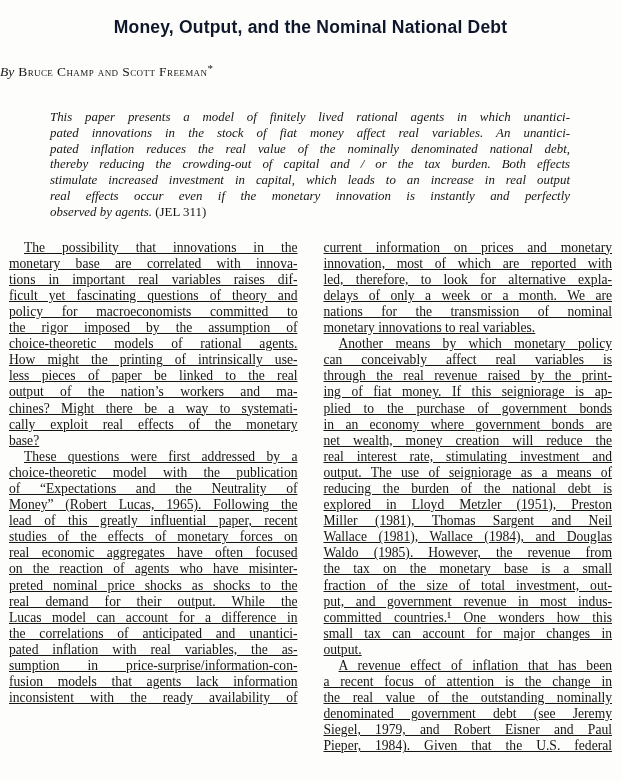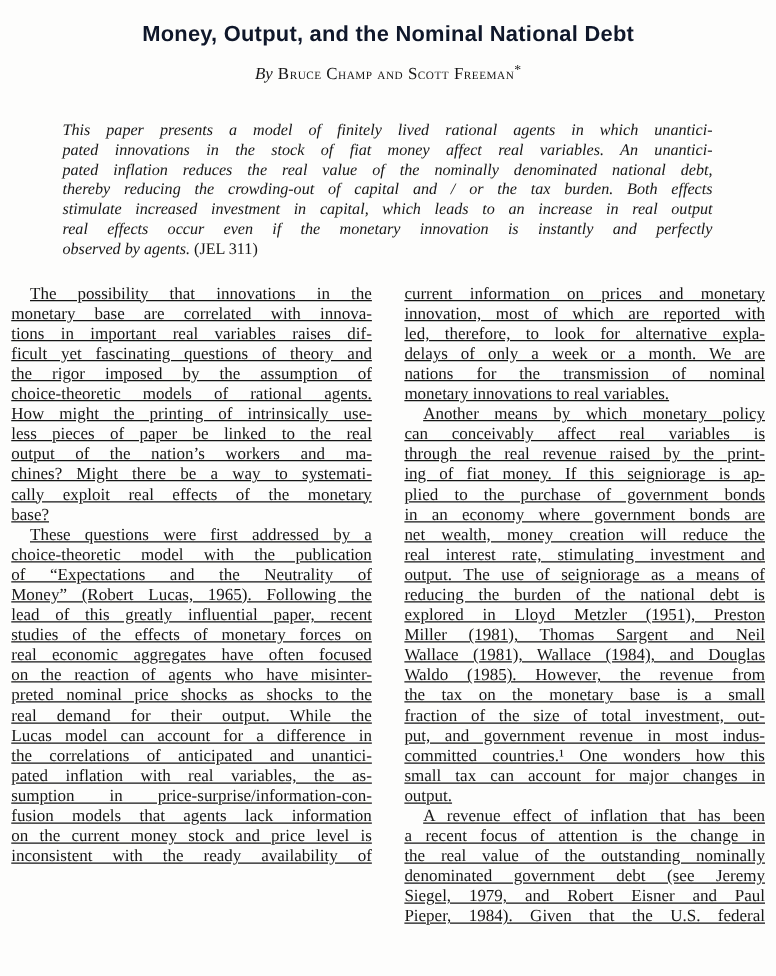--- a/index.html
+++ b/index.html
@@ -15,22 +15,21 @@
   .title {
     font-family: "Liberation Sans", sans-serif;
     font-weight: bold;
     font-size: 17.5px;
     text-align: center;
     letter-spacing: 0.2px;
     color: #0f172a;
   }
 
   .byline {
-    text-align: center;
-    margin-top: 12px;
+    margin-top: 24px;
     font-size: 13.5px;
   }
   .byline .by { font-style: italic; margin-right: 4px; }
   .byline .authors { font-variant: small-caps; letter-spacing: 0.4px; }
   .byline .star { font-size: 11px; vertical-align: 4px; }
 
   .abstract {
     margin: 30px 51px 0 50px;
     font-size: 12.9px;
     line-height: 15.8px;
@@ -83,20 +82,21 @@
       </div>
     </div>
 
   <div class="columns">
     <div class="col">
         <div class="para">
           <div class="line indent">The possibility that innovations in the</div>
           <div class="line">monetary base are correlated with innova-</div>
           <div class="line">tions in important real variables raises dif-</div>
           <div class="line">ficult yet fascinating questions of theory and</div>
+          <div class="line">policy for macroeconomists committed to</div>
           <div class="line">the rigor imposed by the assumption of</div>
           <div class="line">choice-theoretic models of rational agents.</div>
           <div class="line">How might the printing of intrinsically use-</div>
           <div class="line">less pieces of paper be linked to the real</div>
           <div class="line">output of the nation’s workers and ma-</div>
           <div class="line">chines? Might there be a way to systemati-</div>
           <div class="line">cally exploit real effects of the monetary</div>
           <div class="line end">base?</div>
         </div>
         <div class="para">
@@ -108,21 +108,20 @@
           <div class="line">studies of the effects of monetary forces on</div>
           <div class="line">real economic aggregates have often focused</div>
           <div class="line">on the reaction of agents who have misinter-</div>
           <div class="line">preted nominal price shocks as shocks to the</div>
           <div class="line">real demand for their output. While the</div>
           <div class="line">Lucas model can account for a difference in</div>
           <div class="line">the correlations of anticipated and unantici-</div>
           <div class="line">pated inflation with real variables, the as-</div>
           <div class="line">sumption in price-surprise/information-con-</div>
           <div class="line">fusion models that agents lack information</div>
-          <div class="line">on the current money stock and price level is</div>
           <div class="line">inconsistent with the ready availability of</div>
         </div>
       </div>
     <div class="col">
         <div class="para">
           <div class="line">current information on prices and monetary</div>
           <div class="line">innovation, most of which are reported with</div>
           <div class="line">led, therefore, to look for alternative expla-</div>
           <div class="line">delays of only a week or a month. We are</div>
           <div class="line">nations for the transmission of nominal</div>

